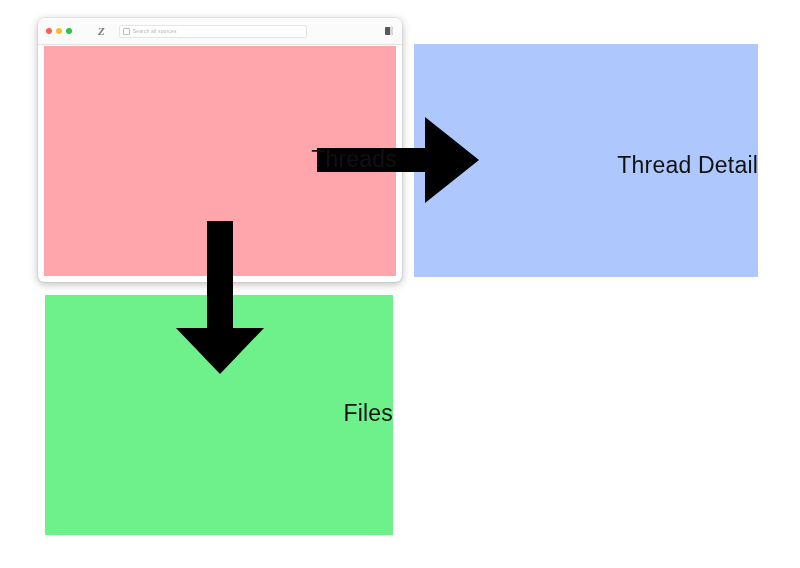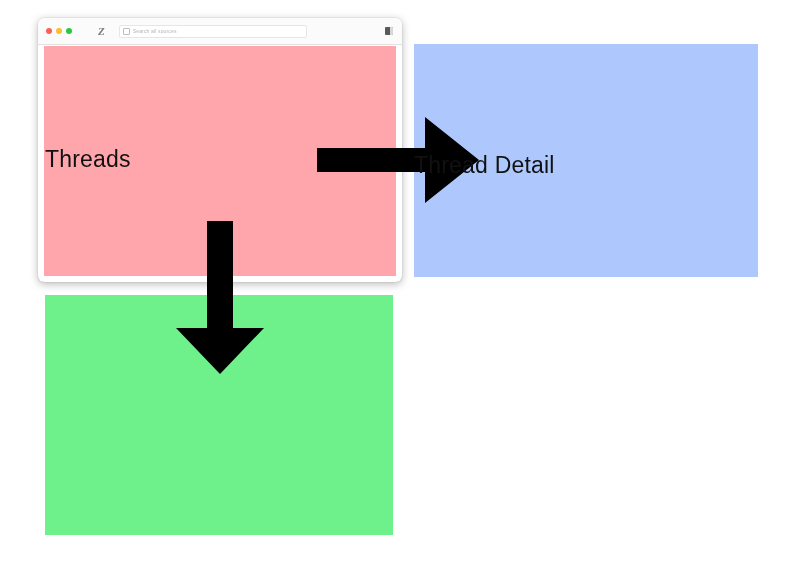--- a/index.html
+++ b/index.html
@@ -154,21 +154,21 @@
     top: 295px;
     width: 348px;
     height: 240px;
     background: var(--c-green);
   }
 
   .panel-label {
     position: absolute;
     left: 0;
     right: 0;
-    text-align: left;
+    text-align: right;
     font-size: 23px;
     color: #111111;
     letter-spacing: 0.2px;
     white-space: nowrap;
     user-select: none;
   }
   .label-threads { top: 146px; }
   .label-detail  { top: 152px; }
   .label-files   { top: 400px; }
 
@@ -227,14 +227,15 @@
   </svg>
 
   <svg class="arrow arrow-down" viewBox="0 0 88 153">
     <polygon points="31,0 57,0 57,107 88,107 44,153 0,107 31,107" fill="#000000"></polygon>
   </svg>
 
   <div class="panel-label label-threads" style="left:45px; width:352px;">Threads</div>
 
   <div class="panel-label label-detail" style="left:414px; width:344px;">Thread Detail</div>
 
+  <div class="panel-label label-files" style="left:45px; width:348px;">Files</div>
 
 </div>
 
 </body></html>

